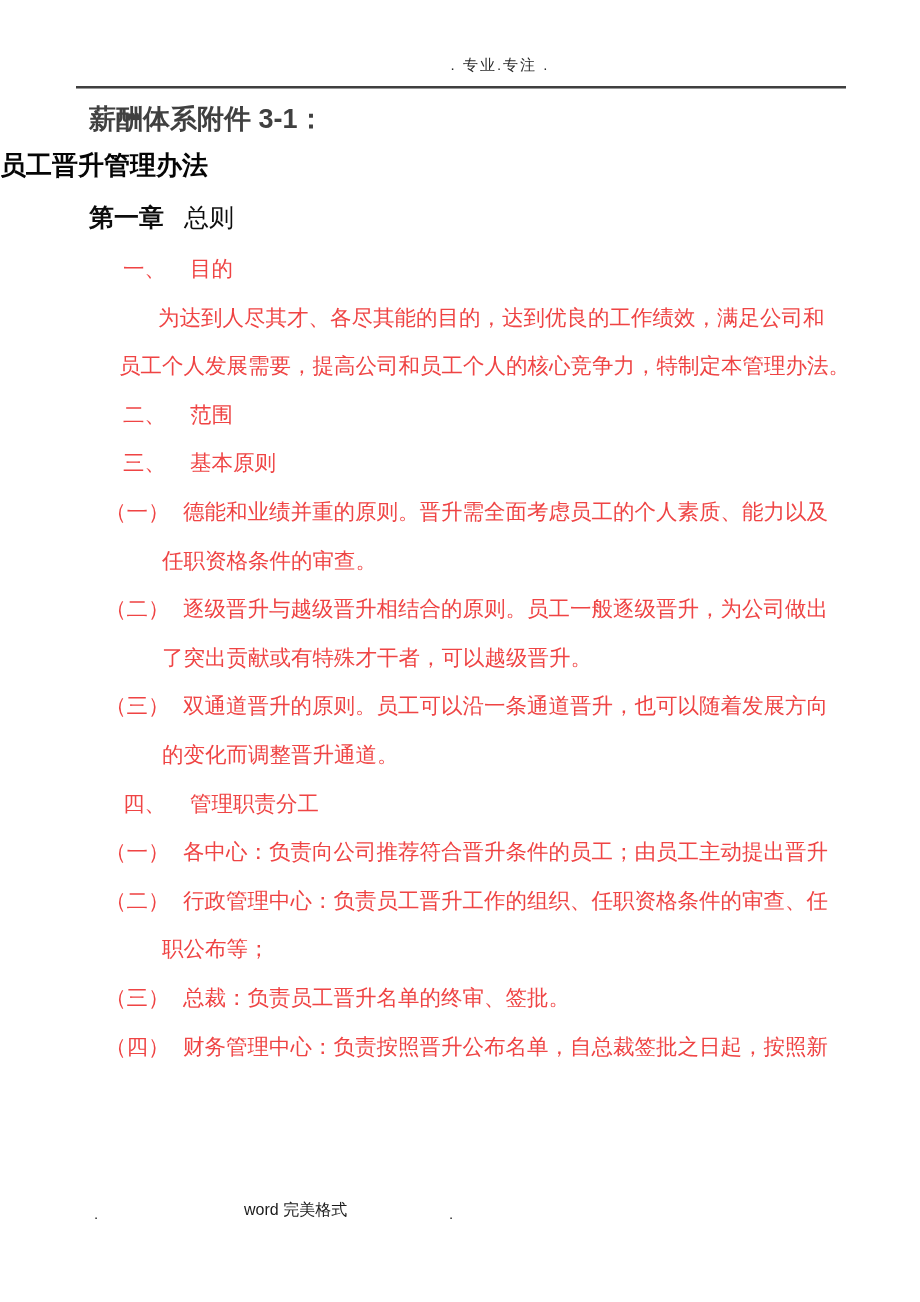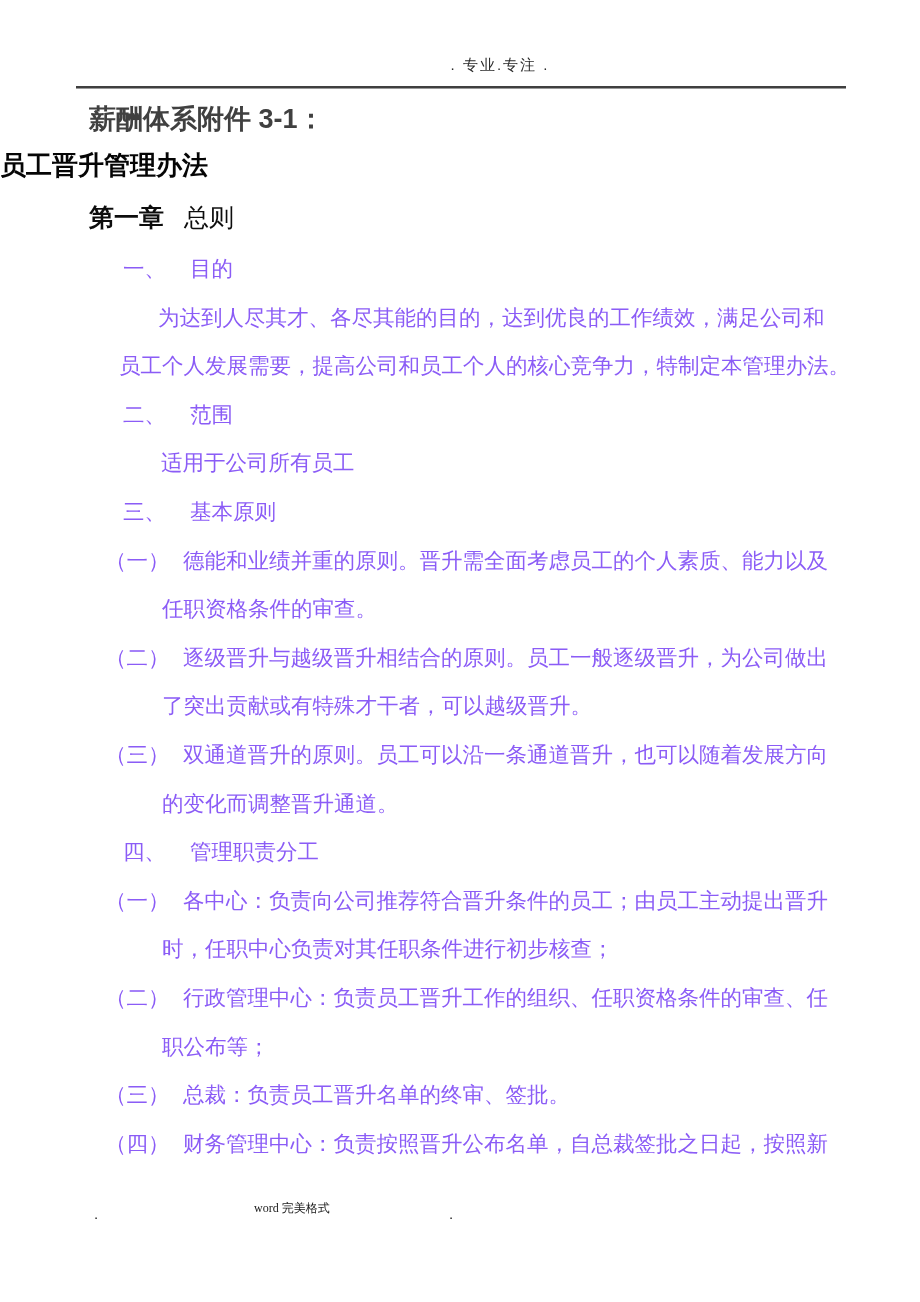--- a/index.html
+++ b/index.html
@@ -22,33 +22,33 @@
     font-size:27px; font-weight:bold; color:#404040;
   }
   .doc-title {
     position:absolute; top:148px; left:0; width:100%; text-align:left;
     font-size:26px; font-weight:bold; color:#050505;
   }
   .chapter { position:absolute; top:201px; left:89px; font-size:25px; }
   .chapter .num { font-weight:bold; margin-right:20px; }
   .body {
     position:absolute; top:245px; left:0; width:920px; box-sizing:border-box;
-    padding:0 70px 0 90px; font-size:21.5px; line-height:48.6px; color:#8b5cf6;
+    padding:0 70px 0 90px; font-size:21.5px; line-height:48.6px; color:#ef4444;
   }
   .body p { margin:0; padding:0; }
   p.h2 { margin-left:33px; }
   p.h2 .marker { display:inline-block; width:67px; text-indent:0; }
   p.item { margin-left:15px; padding-left:57px; text-indent:-57px; }
   p.item .marker { display:inline-block; width:78px; text-indent:0; }
   p.para-indent { margin-left:29px; text-indent:39px; }
   p.para-plain { margin-left:71px; }
   .footer-dot-left  { position:absolute; top:1205px; left:94px;  font-size:15px; color:#222; }
   .footer-label {
-    position:absolute; top:1200px; left:254px; font-size:12px; color:#1a1a1a;
-    font-family:Liberation Serif, serif;
+    position:absolute; top:1200px; left:244px; font-size:16px; color:#1a1a1a;
+    font-family:Liberation Sans, sans-serif;
   }
   .footer-dot-right { position:absolute; top:1205px; left:449px; font-size:15px; color:#222; }
 </style>
 </head>
 <body>
 
 <div class="page">
 
   <div class="motto">. 专业.专注 .</div>
   <div class="header-rule"></div>
@@ -59,34 +59,33 @@
   <div class="chapter"><span class="num">第一章</span><span>总则</span></div>
 
   <div class="body">
 
     <p class="h2"><span class="marker">一、</span><span>目的</span></p>
 
     <p class="para-indent"><span>为达到人尽其才、各尽其能的目的，达到优良的工作绩效，满足公司和</span><br><span>员工个人发展需要，提高公司和员工个人的核心竞争力，特制定本管理办法。</span></p>
 
     <p class="h2"><span class="marker">二、</span><span>范围</span></p>
 
-    <p class="para-plain">适用于公司所有员工</p>
 
     <p class="h2"><span class="marker">三、</span><span>基本原则</span></p>
 
     <p class="item"><span class="marker">（一）</span><span>德能和业绩并重的原则。晋升需全面考虑员工的个人素质、能力以及</span><br><span>任职资格条件的审查。</span></p>
 
     <p class="item"><span class="marker">（二）</span><span>逐级晋升与越级晋升相结合的原则。员工一般逐级晋升，为公司做出</span><br><span>了突出贡献或有特殊才干者，可以越级晋升。</span></p>
 
     <p class="item"><span class="marker">（三）</span><span>双通道晋升的原则。员工可以沿一条通道晋升，也可以随着发展方向</span><br><span>的变化而调整晋升通道。</span></p>
 
 
     <p class="h2"><span class="marker">四、</span><span>管理职责分工</span></p>
 
-    <p class="item"><span class="marker">（一）</span><span>各中心：负责向公司推荐符合晋升条件的员工；由员工主动提出晋升</span><br><span>时，任职中心负责对其任职条件进行初步核查；</span></p>
+    <p class="item"><span class="marker">（一）</span><span>各中心：负责向公司推荐符合晋升条件的员工；由员工主动提出晋升</span><br></p>
 
     <p class="item"><span class="marker">（二）</span><span>行政管理中心：负责员工晋升工作的组织、任职资格条件的审查、任</span><br><span>职公布等；</span></p>
 
     <p class="item"><span class="marker">（三）</span><span>总裁：负责员工晋升名单的终审、签批。</span></p>
 
     <p class="item"><span class="marker">（四）</span><span>财务管理中心：负责按照晋升公布名单，自总裁签批之日起，按照新</span></p>
 
   </div>
 
   <span class="footer-dot-left">.</span>

